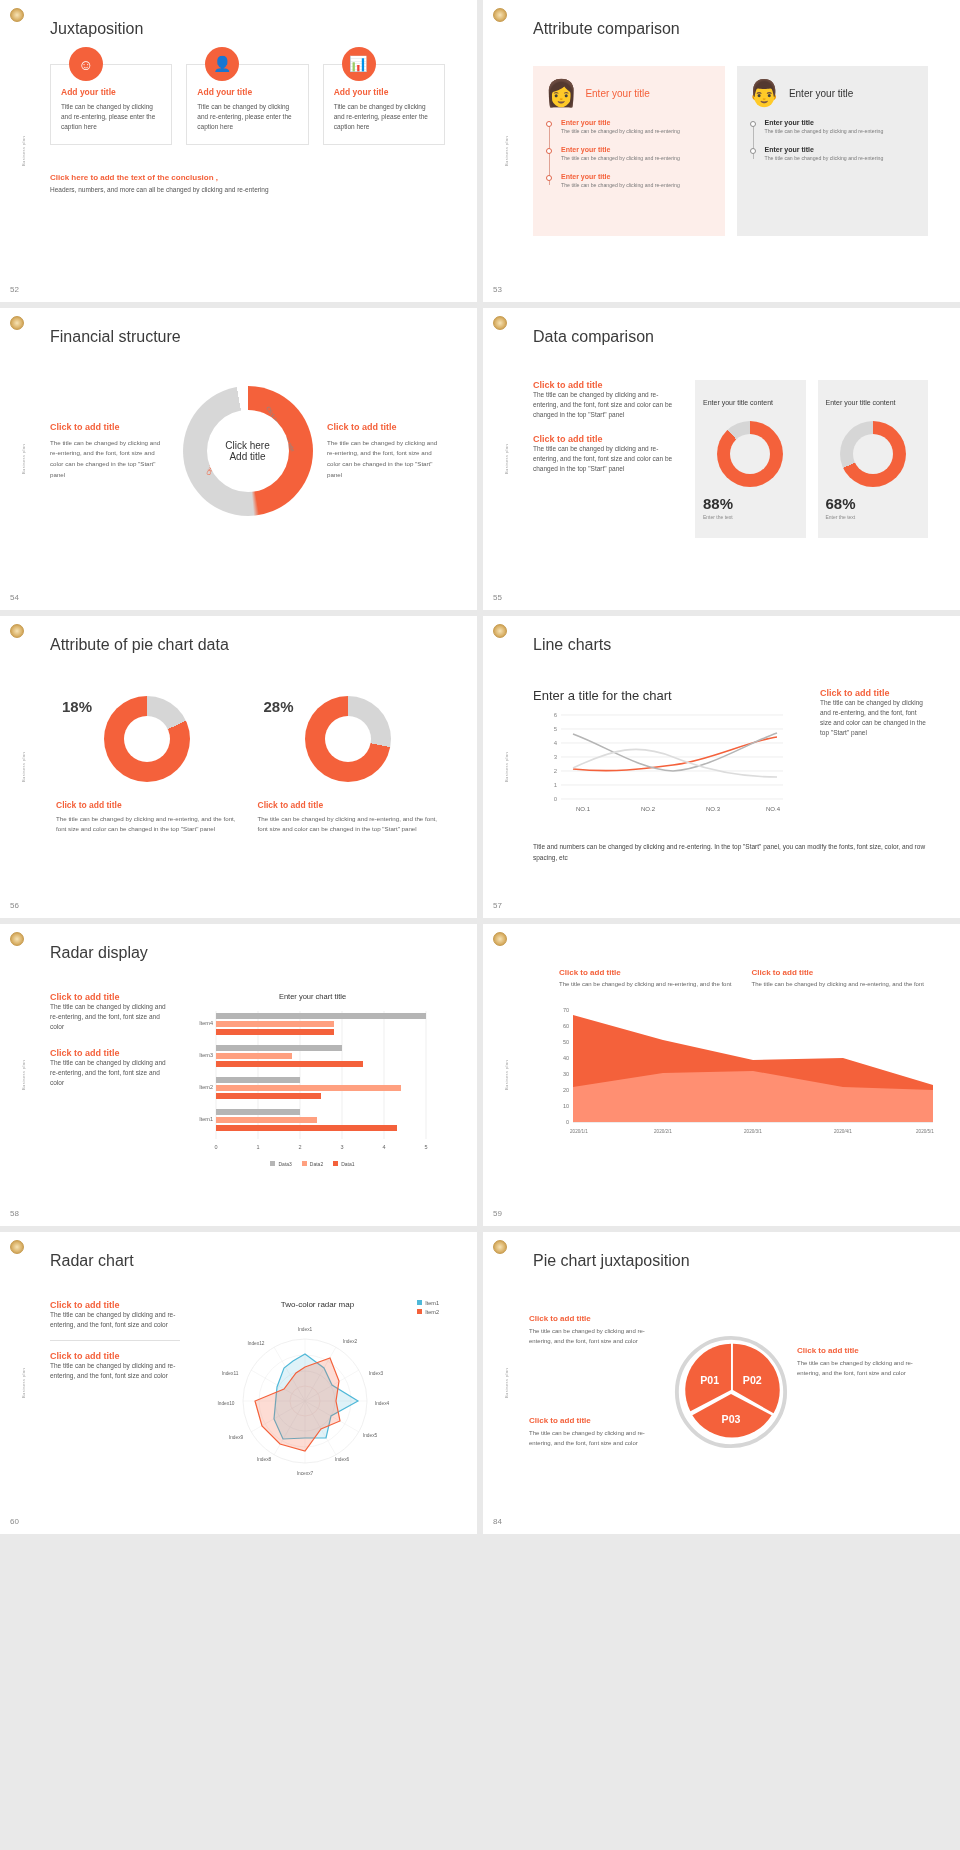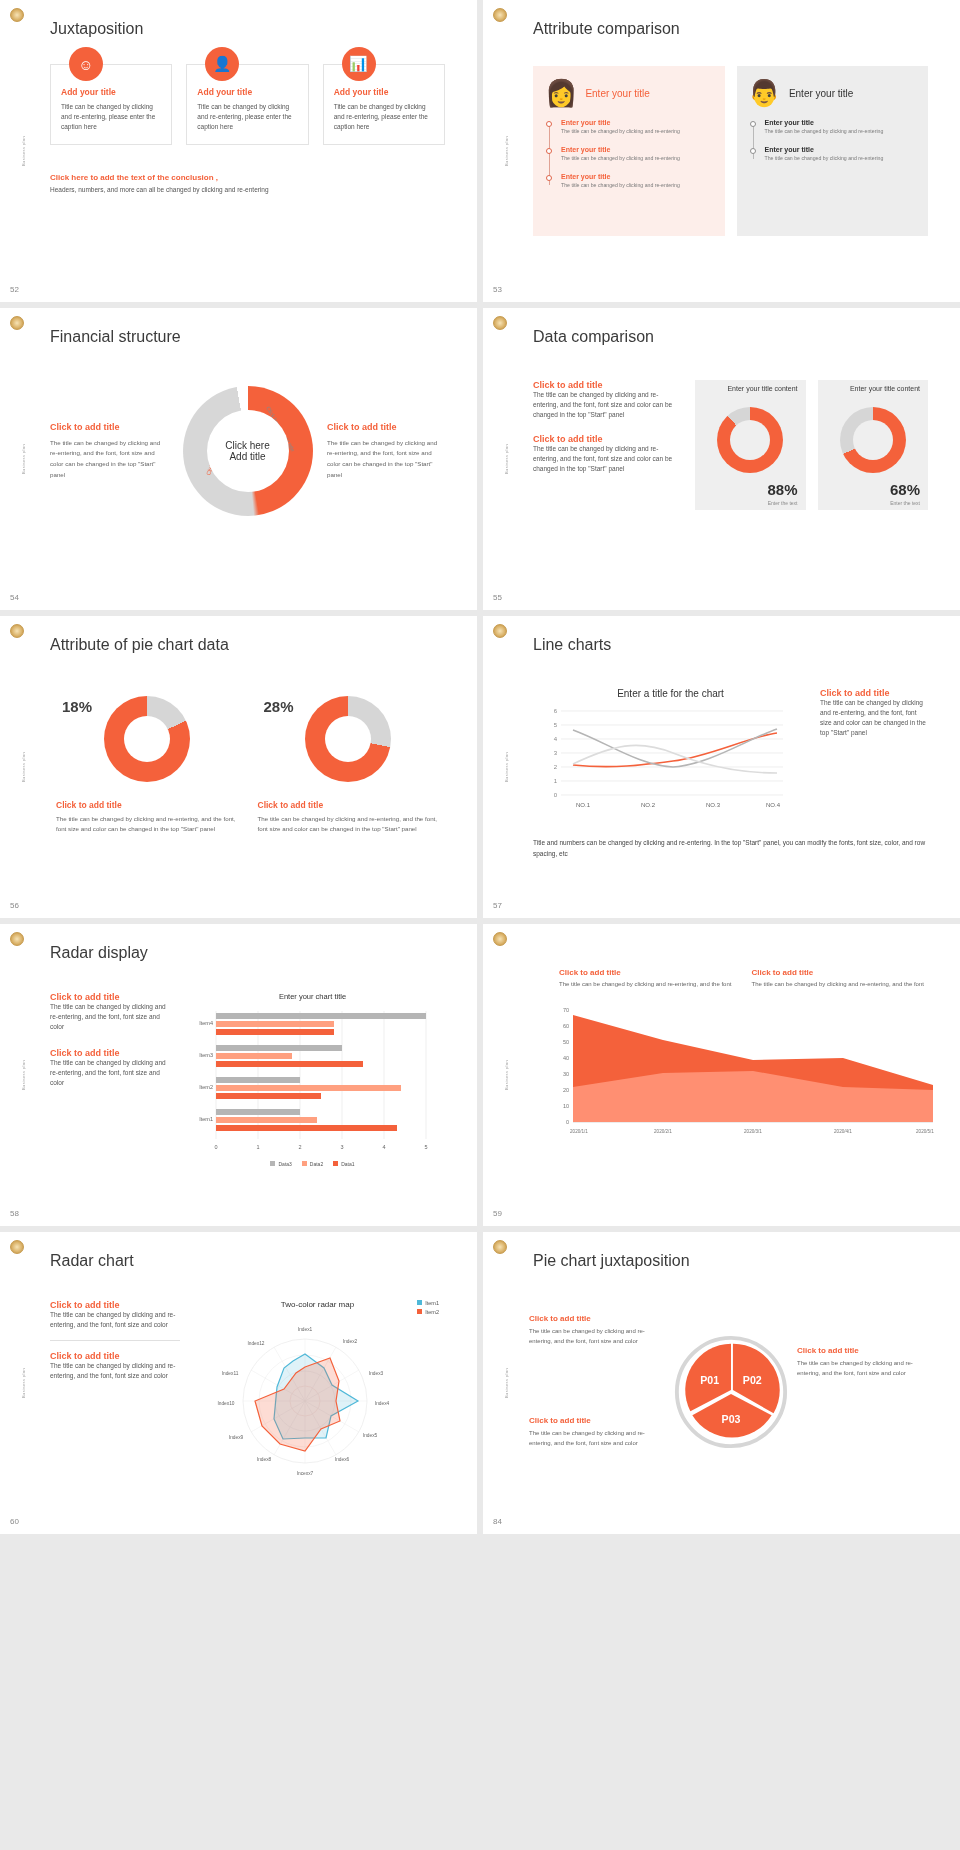--- a/index.html
+++ b/index.html
@@ -88,40 +88,40 @@
   .cycle .hole { position:absolute; inset:24px; border-radius:50%; background:#fff; display:flex; align-items:center; justify-content:center; flex-direction:column;}
   .cycle .hole span { font-size:10px; color:#333; }
   .cyc-lbl { position:absolute; font-size:5.5px; color:#fff; }
   .cyc-lbl.l1 { left:8px; top:62px; transform: rotate(-70deg); color:#f4613b;}
   .cyc-lbl.l2 { right:6px; top:40px; transform: rotate(60deg); color:#888;}
 
   
   .dc-wrap { display:flex; gap:12px; margin: 34px 14px 0 14px; }
   .dc-text { width: 150px; }
   .dc-text .blk { margin-bottom: 14px; }
-  .dc-box { flex:1; background:#efefef; padding:4px 8px; text-align:right; }
+  .dc-box { flex:1; background:#efefef; padding:18px 8px; text-align:left; }
   .dc-box .cap { font-size:7px; color:#3b3b3b; line-height:1.5; }
   .donut { width:66px; height:66px; border-radius:50%; margin: 12px auto 8px auto; position:relative; }
   .donut .hole { position:absolute; inset:13px; background:#efefef; border-radius:50%; }
   .pct { font-size:15px; font-weight:bold; color:#2f2f2f; }
   .subcap { font-size:5px; color:#8a8a8a; margin-top:2px; }
 
   
   .pie-row { display:flex; gap:20px; margin: 34px 20px 0 20px; }
   .pie-col { flex:1; text-align:center; position:relative; }
   .pie-pct { font-size:15px; font-weight:bold; color:#404040; position:absolute; left:6px; top:10px;}
   .donut2 { width:86px; height:86px; border-radius:50%; margin: 8px auto 0 auto; position:relative; }
   .donut2 .hole { position:absolute; inset:20px; background:#fff; border-radius:50%; }
   .pie-col .h { font-size:8.5px; font-weight:bold; color:#f4613b; margin-top:18px; text-align:left;}
   .pie-col .s { font-size:6.2px; color:#666; line-height:1.6; margin-top:4px; text-align:left;}
 
   
   .lc-wrap { display:flex; gap:12px; margin: 34px 14px 0 14px; }
   .lc-chart { flex:1; }
-  .lc-title { font-size:10px; text-align:center; color:#333; margin-bottom:4px; }
+  .lc-title { font-size:13px; color:#333; margin-bottom:4px; }
   .lc-right { width: 108px; }
   .lc-foot { font-size:6.5px; color:#444; margin: 24px 14px 0 14px; line-height:1.7; }
 
   
   .dd-wrap { display:flex; gap:10px; margin: 30px 14px 0 14px; }
   .dd-left { width: 120px; }
   .dd-left .blk { margin-bottom: 16px; }
   .dd-right { flex:1; }
   .bar-title { font-size:7.5px; text-align:center; color:#333; margin-bottom:6px;}
   .legend { display:flex; justify-content:center; gap:10px; font-size:5px; color:#555; margin-top:4px;}

